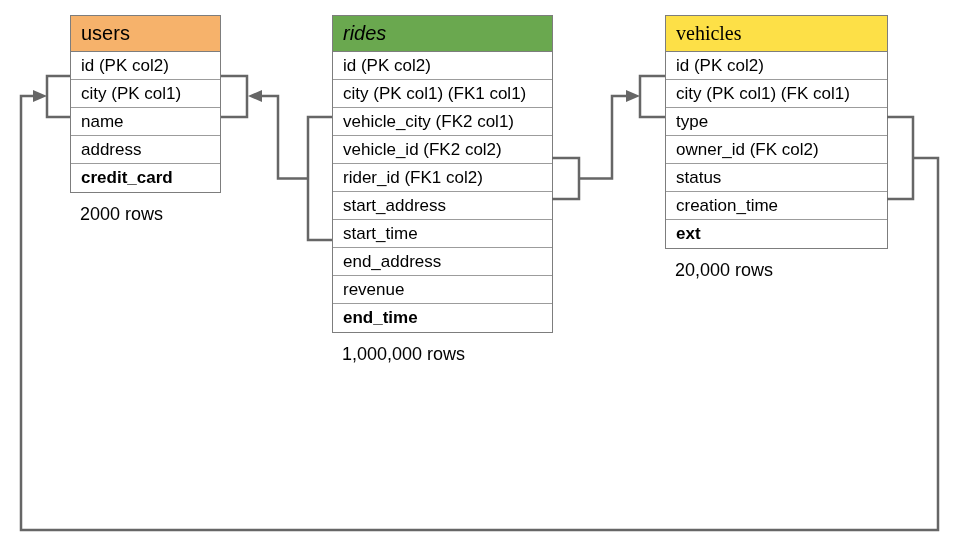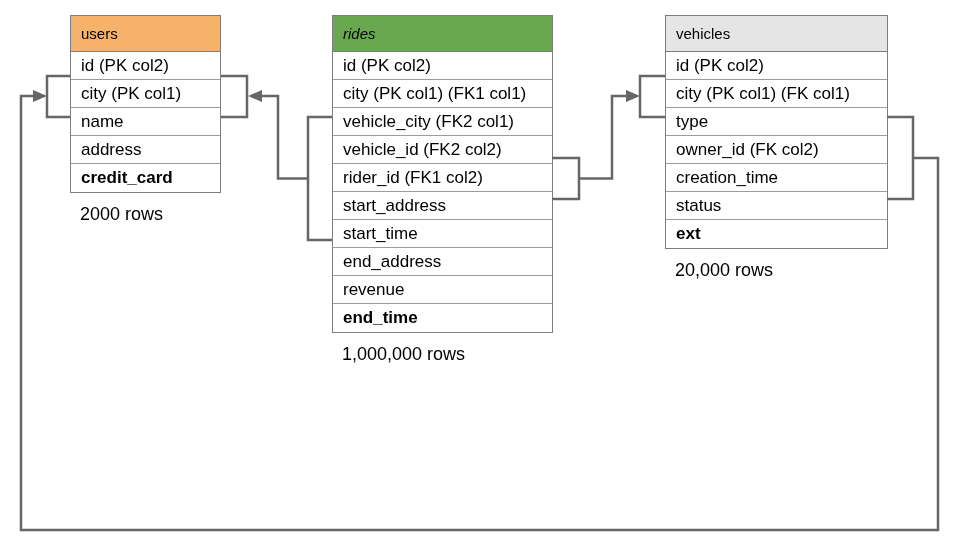--- a/index.html
+++ b/index.html
@@ -45,21 +45,21 @@
     border: 1px solid #7d7d7d;
     background: #ffffff;
   }
   .table-header {
     box-sizing: border-box;
     height: 36px;
     border-bottom: 1px solid #7d7d7d;
     display: flex;
     align-items: center;
     padding: 16px 10px;
-    font-size: 15px;
+    font-size: 20px;
     color: #000000;
   }
   .table-row {
     box-sizing: border-box;
     height: 28px;
     border-bottom: 1px solid #9c9c9c;
     display: flex;
     align-items: center;
     padding: 0 10px;
     font-size: 17px;
@@ -104,27 +104,27 @@
       <div class="table-row">start_time</div>
       <div class="table-row">end_address</div>
       <div class="table-row">revenue</div>
       <div class="table-row">end_time</div>
     </div>
     <div class="row-count">1,000,000 rows</div>
   </div>
 
   <div class="db-table t-vehicles">
     <div class="table-box">
-      <div class="table-header" style="background-color: #e5e5e5;">vehicles</div>
+      <div class="table-header" style="background-color: #fde047; font-family: Liberation Serif, serif;">vehicles</div>
       <div class="table-row">id (PK col2)</div>
       <div class="table-row">city (PK col1) (FK col1)</div>
       <div class="table-row">type</div>
       <div class="table-row">owner_id (FK col2)</div>
+      <div class="table-row">status</div>
       <div class="table-row">creation_time</div>
-      <div class="table-row">status</div>
       <div class="table-row">ext</div>
     </div>
     <div class="row-count">20,000 rows</div>
   </div>
 
   <svg class="connector-layer" viewBox="0 0 960 540" width="960" height="540">
 
     <g>
       <path d="M221 76 H247 V117 H221"></path>
       <path d="M332 117 H308 V240 H332"></path>

